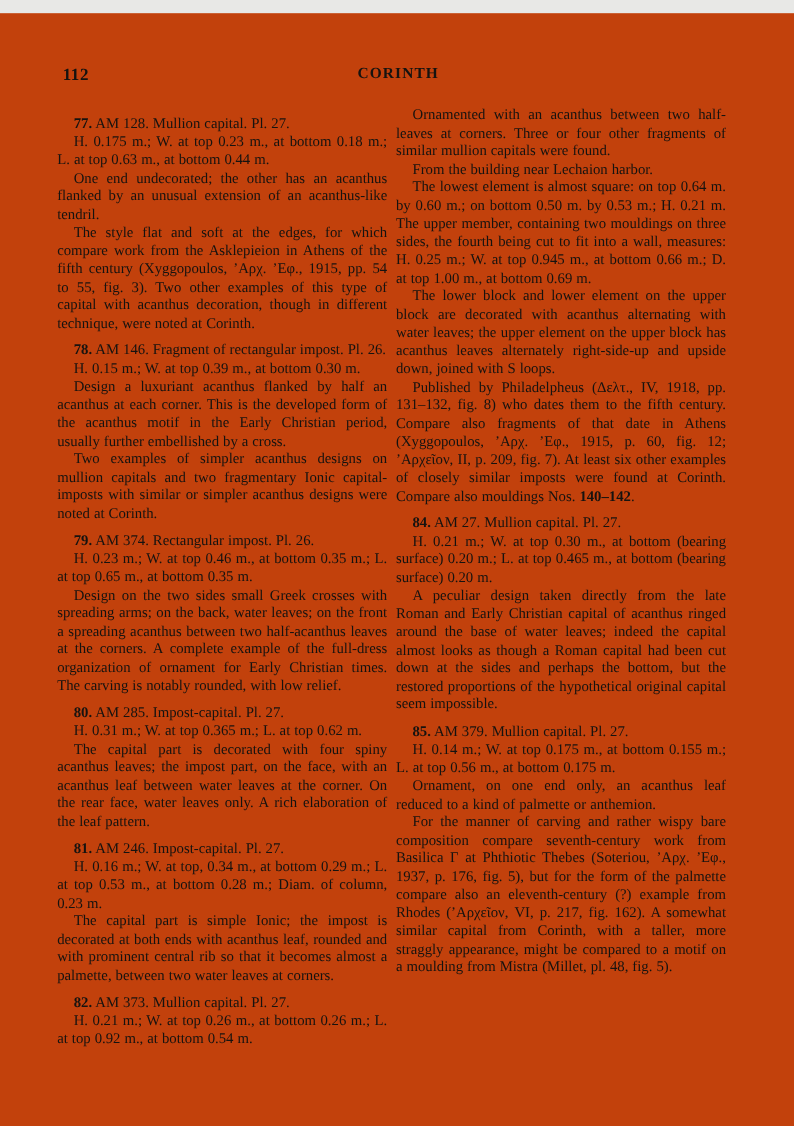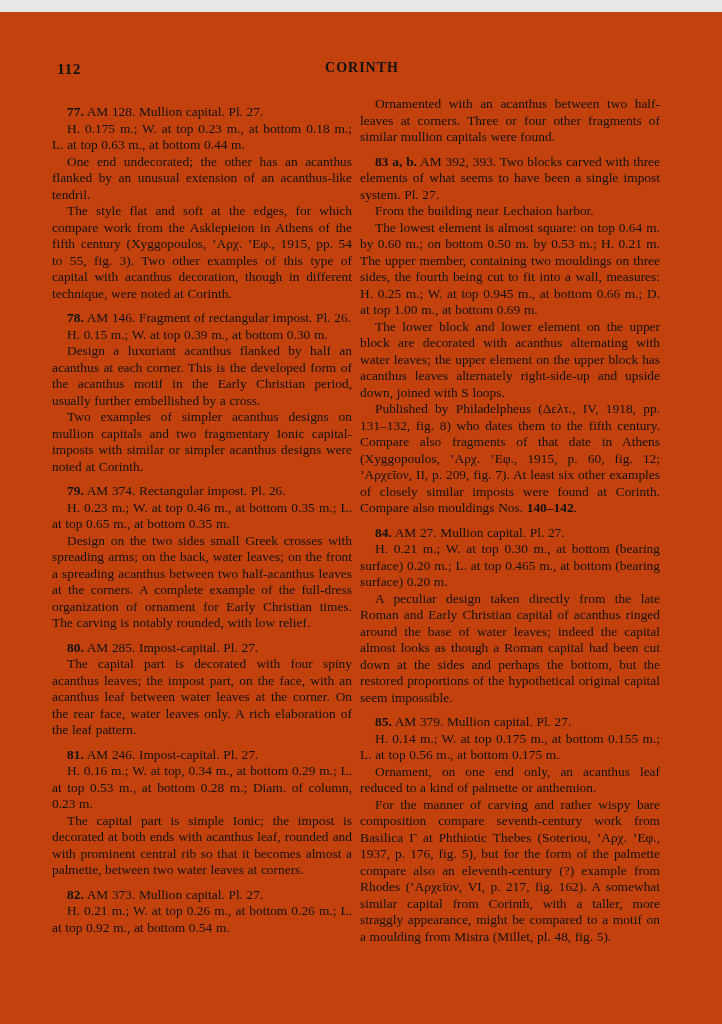--- a/index.html
+++ b/index.html
@@ -79,30 +79,30 @@
         <p class="para"><span>One end undecorated; the other has an acanthus flanked by an unusual extension of an acanthus-like tendril.</span></p>
         <p class="para"><span>The style flat and soft at the edges, for which compare work from the Asklepieion in Athens of the fifth century (Xyggopoulos, ’Αρχ. ’Εφ., 1915, pp. 54 to 55, fig. 3). Two other examples of this type of capital with acanthus decoration, though in different technique, were noted at Corinth.</span></p>
         <p class="para entry"><b>78.</b><span> AM 146. Fragment of rectangular impost. Pl. 26.</span></p>
         <p class="para"><span>H. 0.15 m.; W. at top 0.39 m., at bottom 0.30 m.</span></p>
         <p class="para"><span>Design a luxuriant acanthus flanked by half an acanthus at each corner. This is the developed form of the acanthus motif in the Early Christian period, usually further embellished by a cross.</span></p>
         <p class="para"><span>Two examples of simpler acanthus designs on mullion capitals and two fragmentary Ionic capital-imposts with similar or simpler acanthus designs were noted at Corinth.</span></p>
         <p class="para entry"><b>79.</b><span> AM 374. Rectangular impost. Pl. 26.</span></p>
         <p class="para"><span>H. 0.23 m.; W. at top 0.46 m., at bottom 0.35 m.; L. at top 0.65 m., at bottom 0.35 m.</span></p>
         <p class="para"><span>Design on the two sides small Greek crosses with spreading arms; on the back, water leaves; on the front a spreading acanthus between two half-acanthus leaves at the corners. A complete example of the full-dress organization of ornament for Early Christian times. The carving is notably rounded, with low relief.</span></p>
         <p class="para entry"><b>80.</b><span> AM 285. Impost-capital. Pl. 27.</span></p>
+        <p class="para"><span>H. 0.31 m.; W. at top 0.365 m.; L. at top 0.62 m.</span></p>
         <p class="para"><span>The capital part is decorated with four spiny acanthus leaves; the impost part, on the face, with an acanthus leaf between water leaves at the corner. On the rear face, water leaves only. A rich elaboration of the leaf pattern.</span></p>
         <p class="para entry"><b>81.</b><span> AM 246. Impost-capital. Pl. 27.</span></p>
         <p class="para"><span>H. 0.16 m.; W. at top, 0.34 m., at bottom 0.29 m.; L. at top 0.53 m., at bottom 0.28 m.; Diam. of column, 0.23 m.</span></p>
         <p class="para"><span>The capital part is simple Ionic; the impost is decorated at both ends with acanthus leaf, rounded and with prominent central rib so that it becomes almost a palmette, between two water leaves at corners.</span></p>
         <p class="para entry"><b>82.</b><span> AM 373. Mullion capital. Pl. 27.</span></p>
         <p class="para"><span>H. 0.21 m.; W. at top 0.26 m., at bottom 0.26 m.; L. at top 0.92 m., at bottom 0.54 m.</span></p>
       </div>
     <div class="column">
         <p class="para"><span>Ornamented with an acanthus between two half-leaves at corners. Three or four other fragments of similar mullion capitals were found.</span></p>
-        <p class="para entry"><b>83 a, b.</b><span> AM 392, 393. Two blocks carved with three elements of what seems to have been a single impost system. Pl. 27.</span></p>
         <p class="para"><span>From the building near Lechaion harbor.</span></p>
         <p class="para"><span>The lowest element is almost square: on top 0.64 m. by 0.60 m.; on bottom 0.50 m. by 0.53 m.; H. 0.21 m. The upper member, containing two mouldings on three sides, the fourth being cut to fit into a wall, measures: H. 0.25 m.; W. at top 0.945 m., at bottom 0.66 m.; D. at top 1.00 m., at bottom 0.69 m.</span></p>
         <p class="para"><span>The lower block and lower element on the upper block are decorated with acanthus alternating with water leaves; the upper element on the upper block has acanthus leaves alternately right-side-up and upside down, joined with S loops.</span></p>
         <p class="para"><span>Published by Philadelpheus (Δελτ., IV, 1918, pp. 131–132, fig. 8) who dates them to the fifth century. Compare also fragments of that date in Athens (Xyggopoulos, ’Αρχ. ’Εφ., 1915, p. 60, fig. 12; ’Αρχεῖον, II, p. 209, fig. 7). At least six other examples of closely similar imposts were found at Corinth. Compare also mouldings Nos. </span><b>140–142</b><span>.</span></p>
         <p class="para entry"><b>84.</b><span> AM 27. Mullion capital. Pl. 27.</span></p>
         <p class="para"><span>H. 0.21 m.; W. at top 0.30 m., at bottom (bearing surface) 0.20 m.; L. at top 0.465 m., at bottom (bearing surface) 0.20 m.</span></p>
         <p class="para"><span>A peculiar design taken directly from the late Roman and Early Christian capital of acanthus ringed around the base of water leaves; indeed the capital almost looks as though a Roman capital had been cut down at the sides and perhaps the bottom, but the restored proportions of the hypothetical original capital seem impossible.</span></p>
         <p class="para entry"><b>85.</b><span> AM 379. Mullion capital. Pl. 27.</span></p>
         <p class="para"><span>H. 0.14 m.; W. at top 0.175 m., at bottom 0.155 m.; L. at top 0.56 m., at bottom 0.175 m.</span></p>
         <p class="para"><span>Ornament, on one end only, an acanthus leaf reduced to a kind of palmette or anthemion.</span></p>

